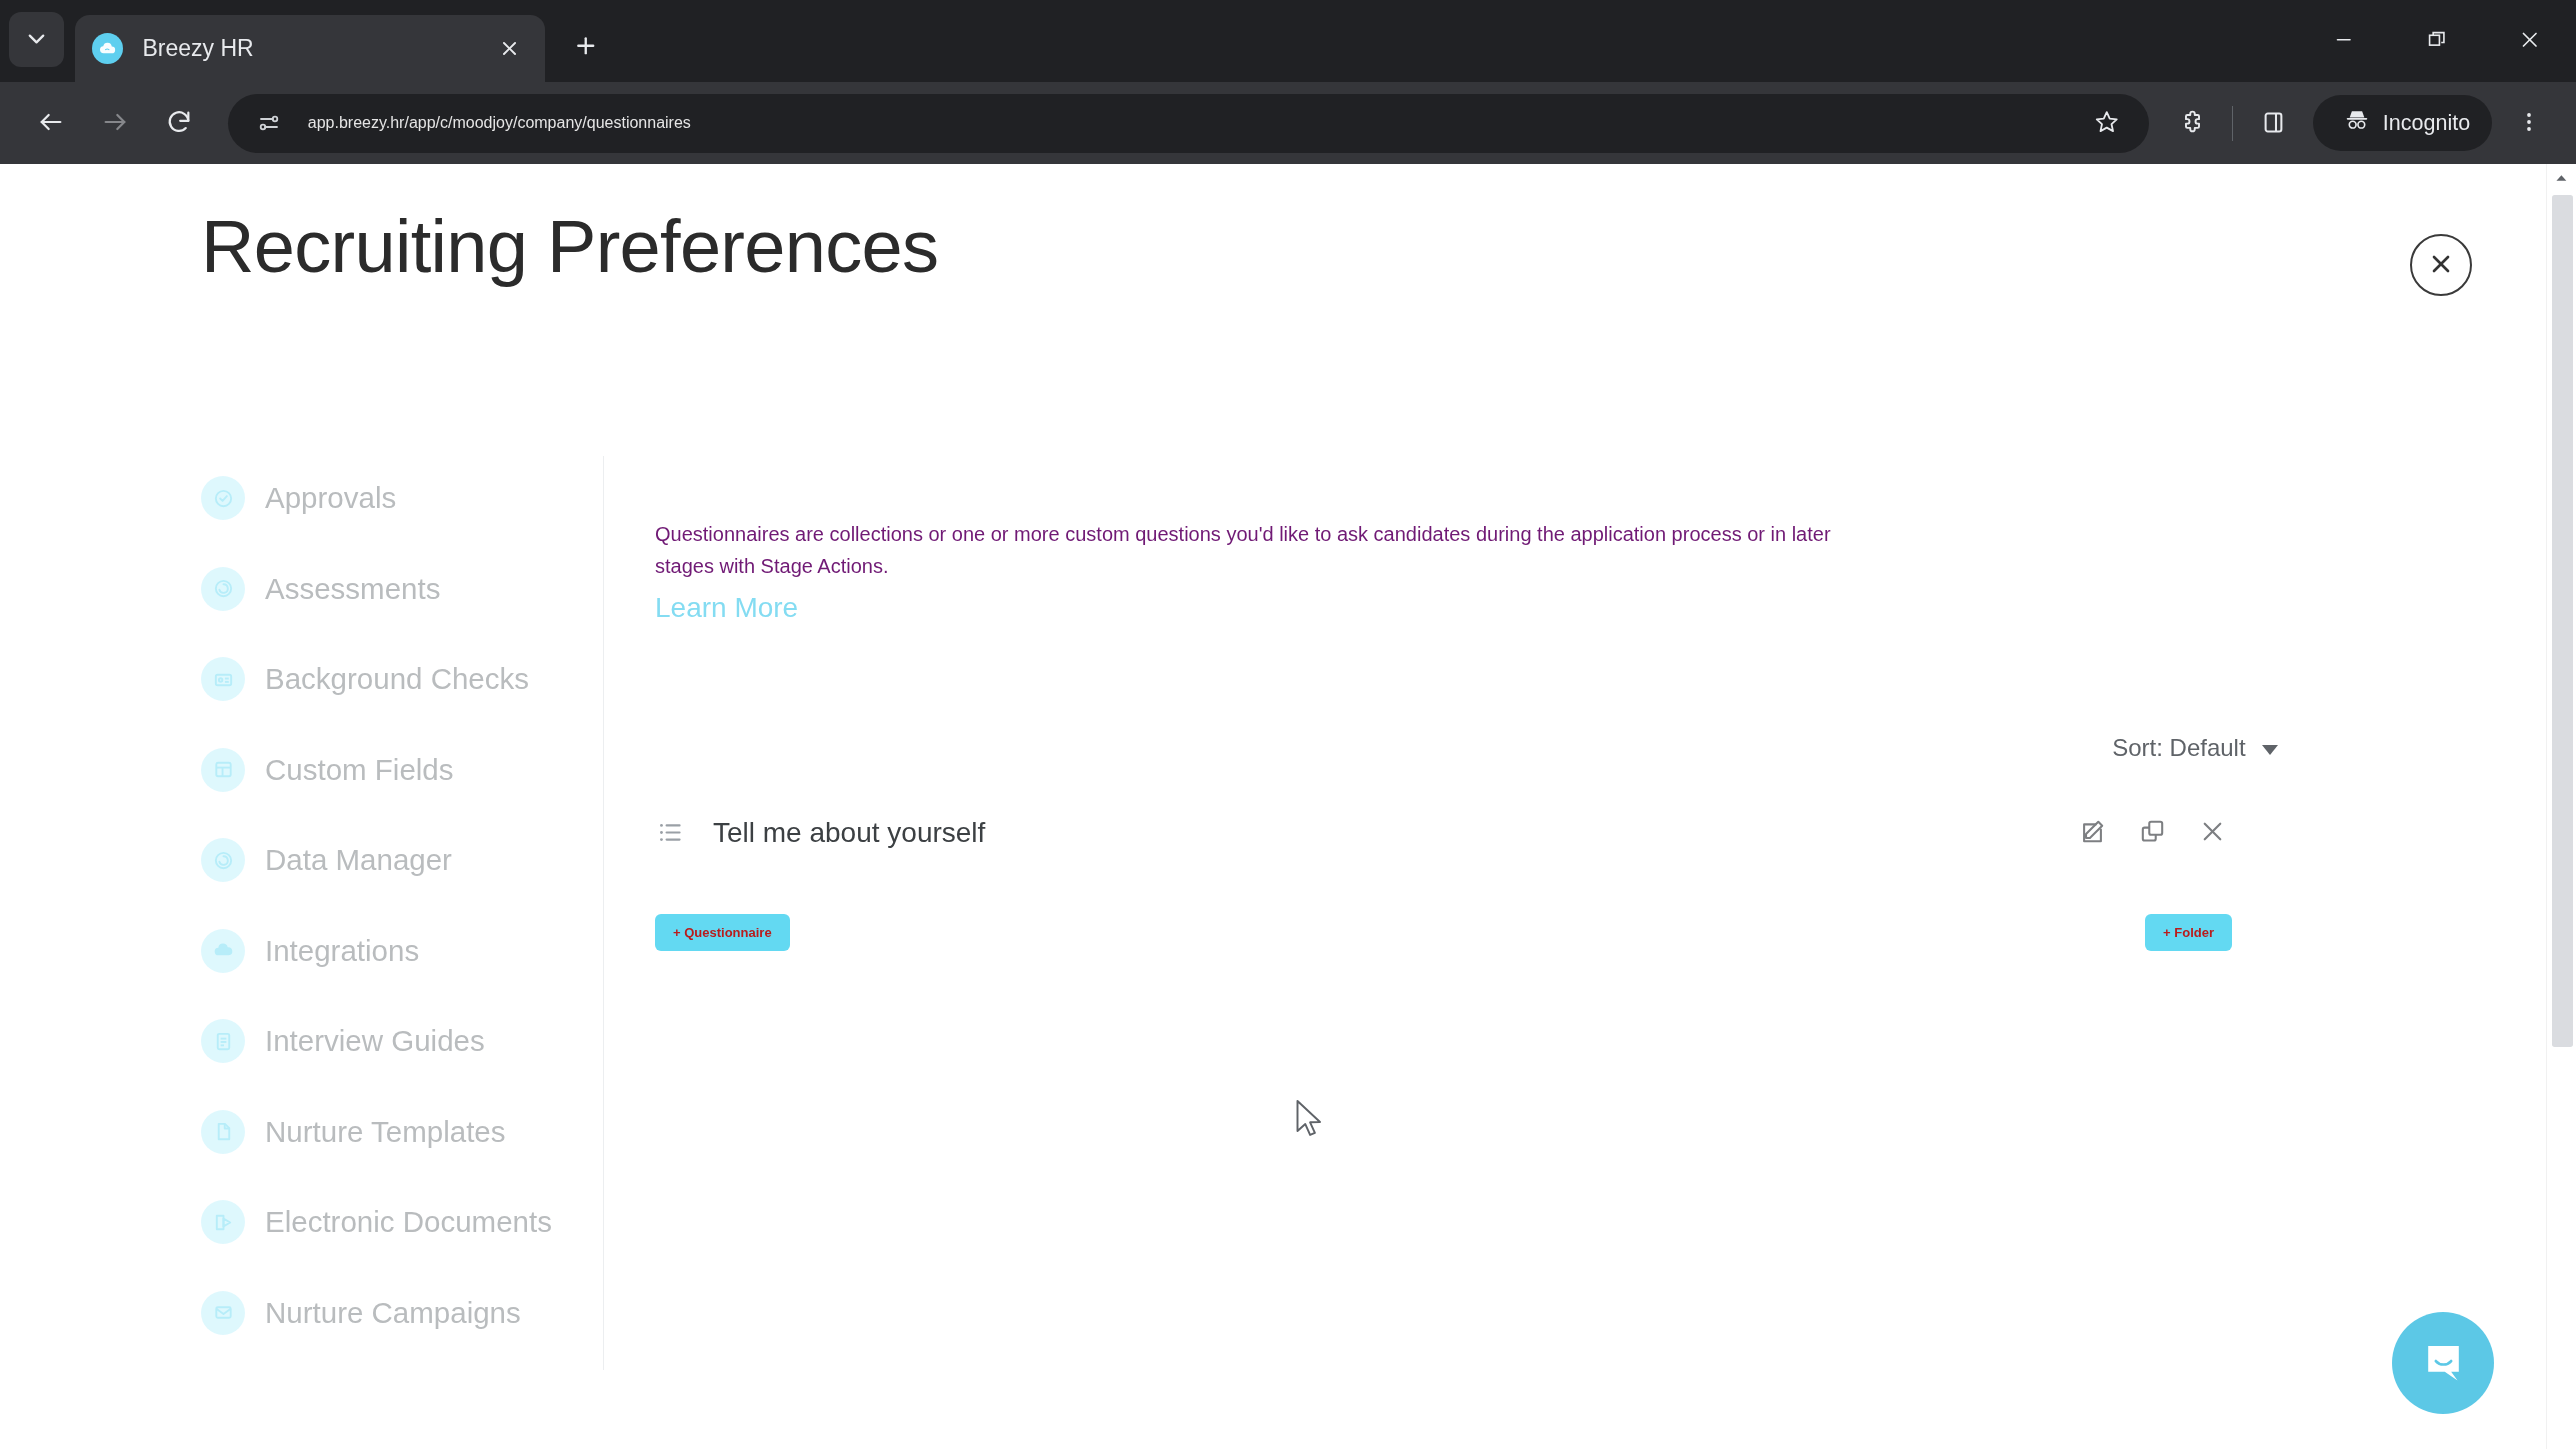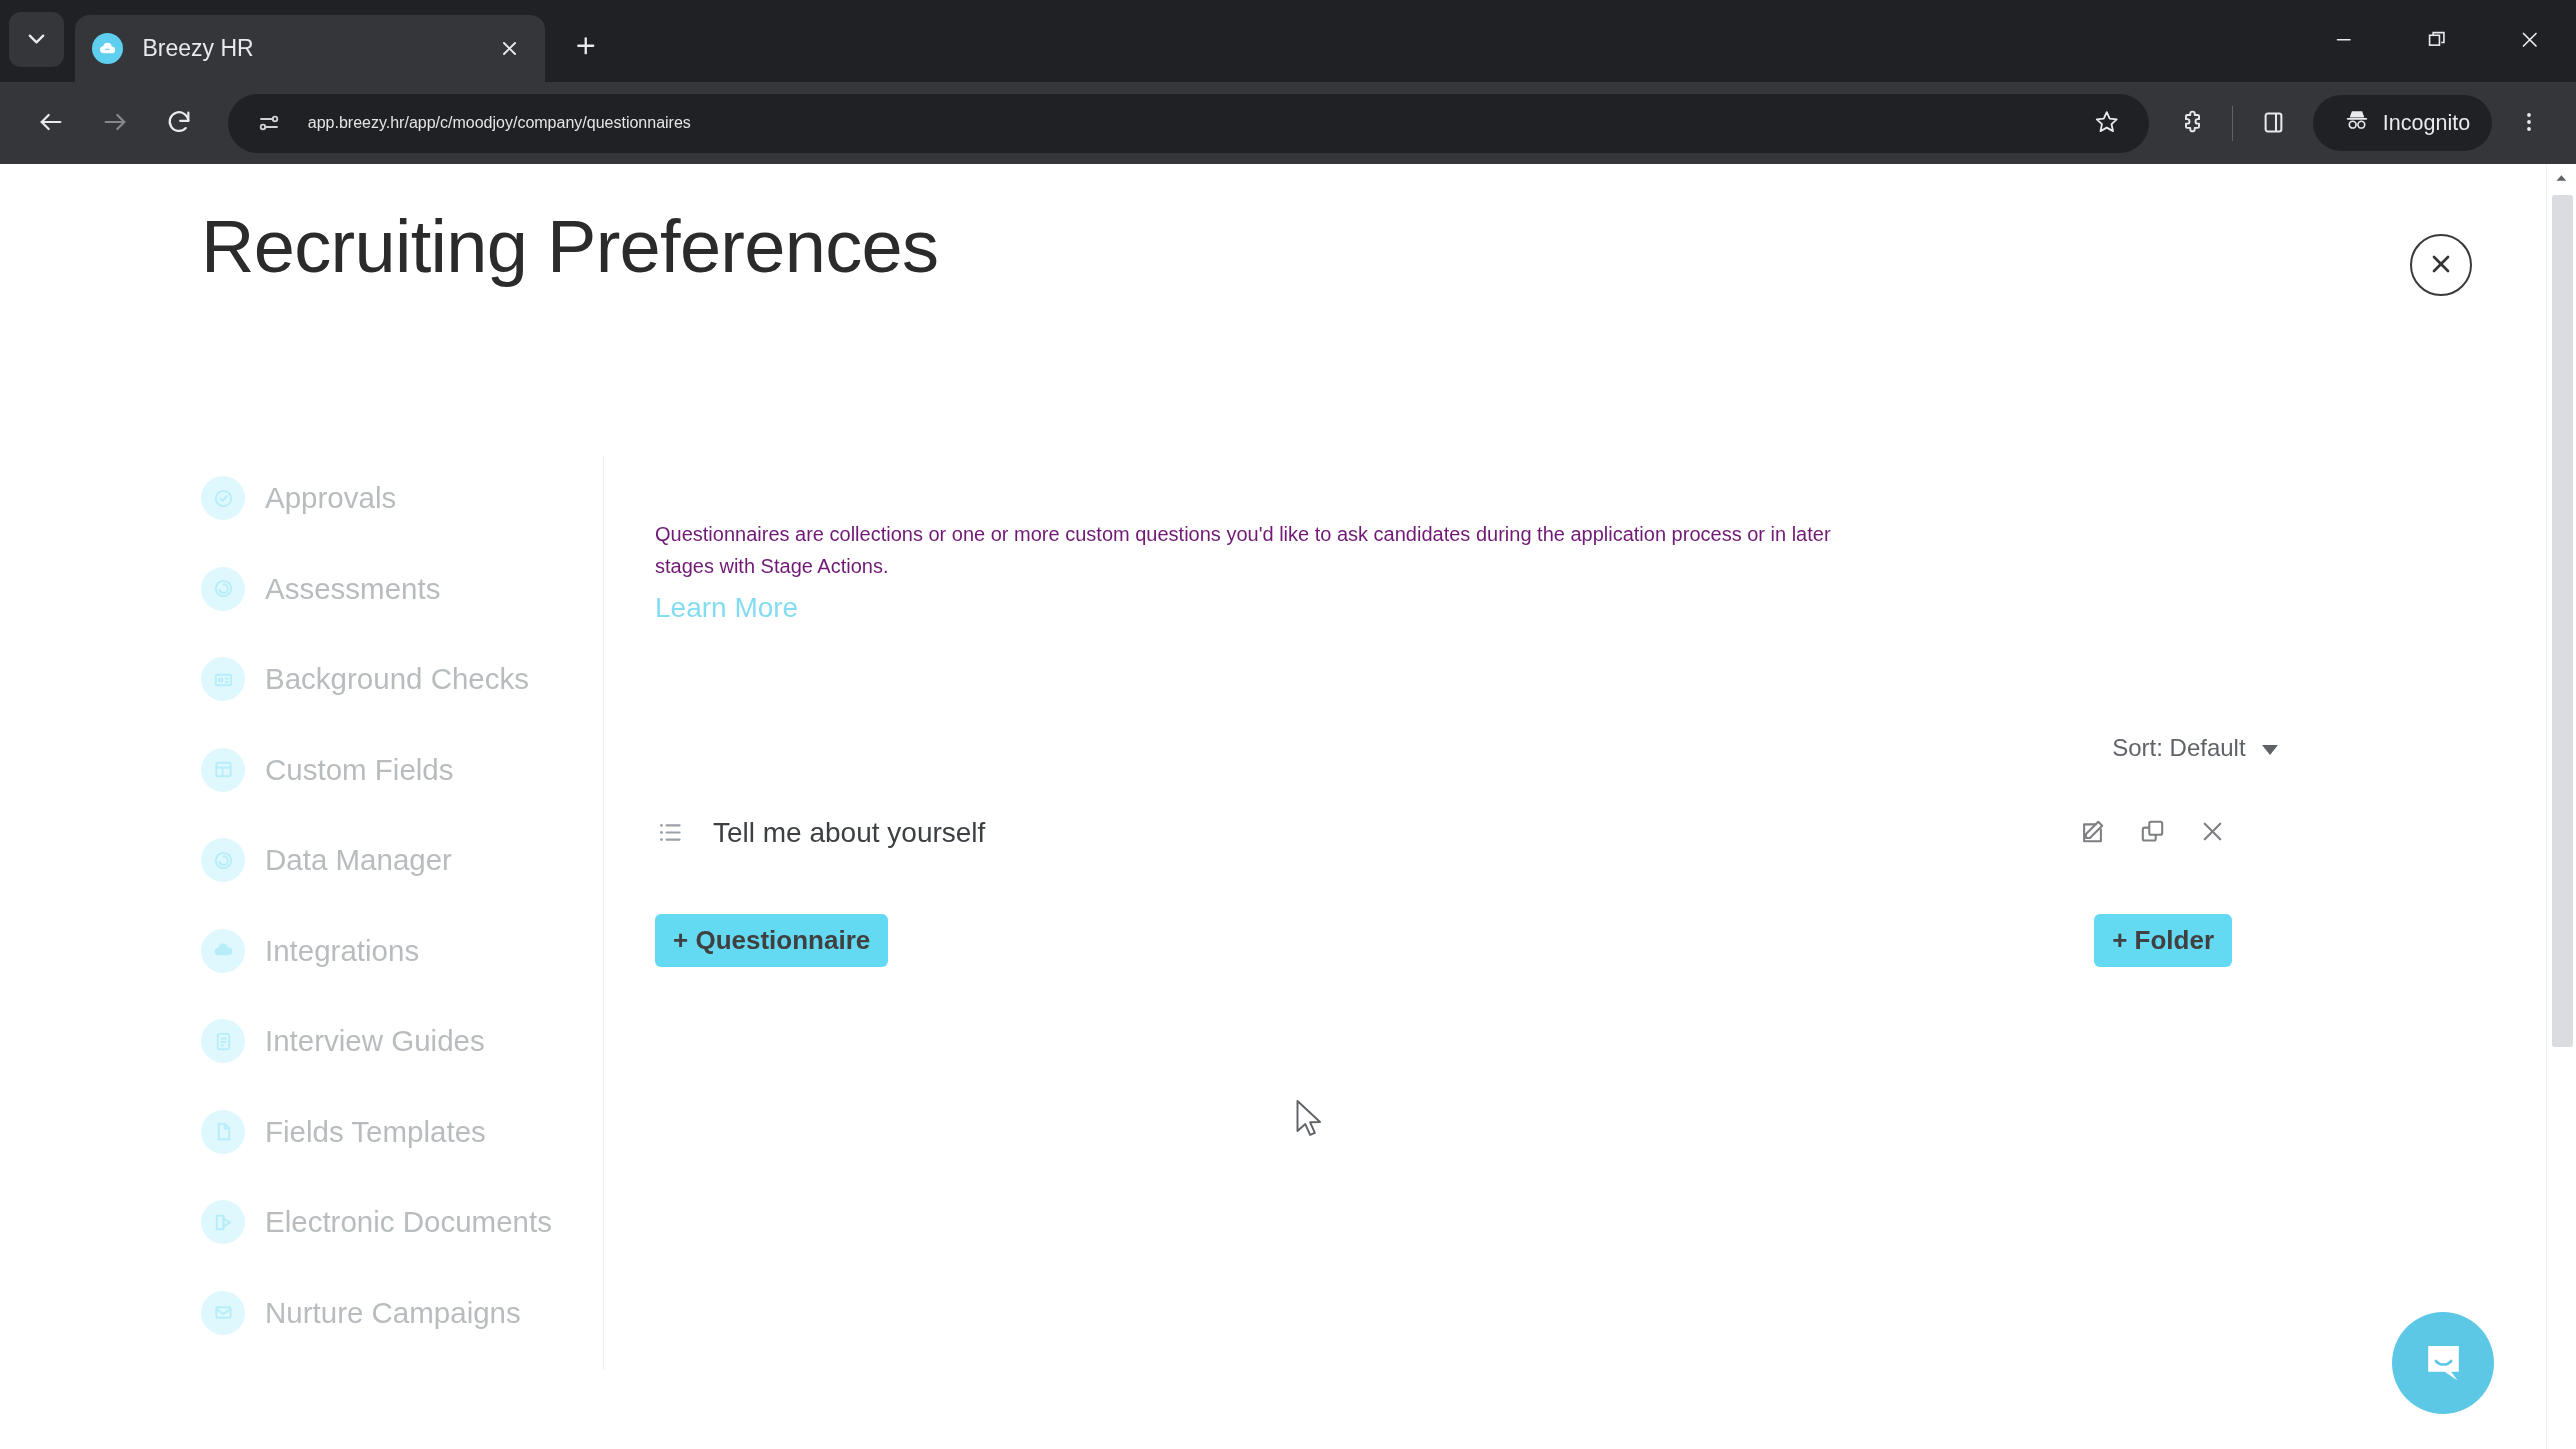--- a/index.html
+++ b/index.html
@@ -336,24 +336,24 @@
   .btn-row {
     display: flex;
     justify-content: space-between;
     align-items: center;
     margin-top: 52px;
     padding-right: 51px;
     padding-bottom: 101px;
   }
   .btn {
     background: #63d9f2;
-    color: #404040;
+    color: #b91c1c;
     border: none;
     border-radius: 6px;
-    font-size: 26px;
+    font-size: 13px;
     font-weight: bold;
     padding: 11.4px 18px;
     font-family: "Liberation Sans", sans-serif;
     white-space: nowrap;
   }
 
   
   .intercom {
     position: absolute;
     right: 82px;
@@ -648,21 +648,21 @@
             <span class="side-label">Interview Guides</span>
           </div>
 
           <div class="side-item">
             <span class="side-icon">
               <svg viewBox="0 0 24 24" fill="none" stroke="#9fe8f8" stroke-width="2" stroke-linejoin="round">
                 <path d="M7 4h6.5L18 8.5V20H7z"></path>
                 <polyline points="13.3,4 13.3,8.8 18,8.8"></polyline>
               </svg>
             </span>
-            <span class="side-label">Fields Templates</span>
+            <span class="side-label">Nurture Templates</span>
           </div>
 
           <div class="side-item">
             <span class="side-icon">
               <svg viewBox="0 0 24 24" fill="none" stroke="#9fe8f8" stroke-width="2" stroke-linejoin="round">
                 <path d="M5 5h7v14H5z"></path>
                 <polygon points="12,8 19,12 12,16"></polygon>
               </svg>
             </span>
             <span class="side-label">Electronic Documents</span>

